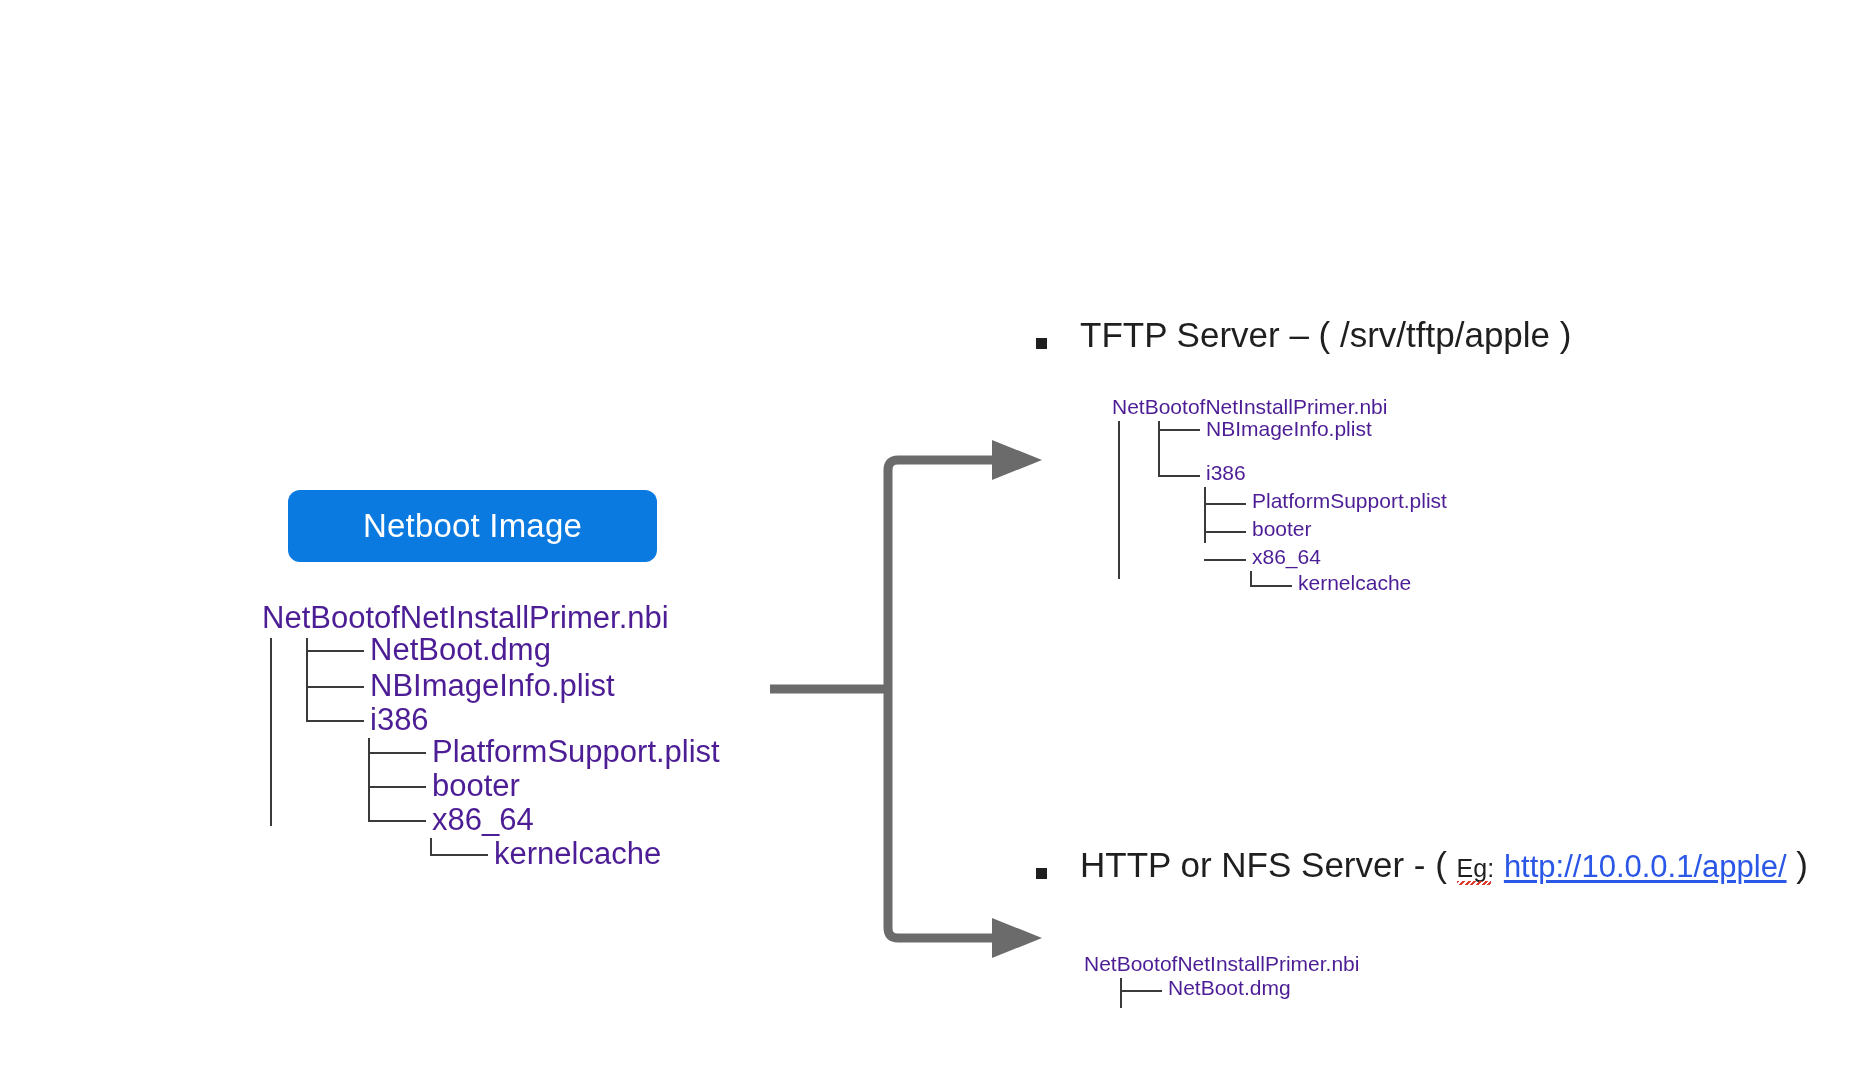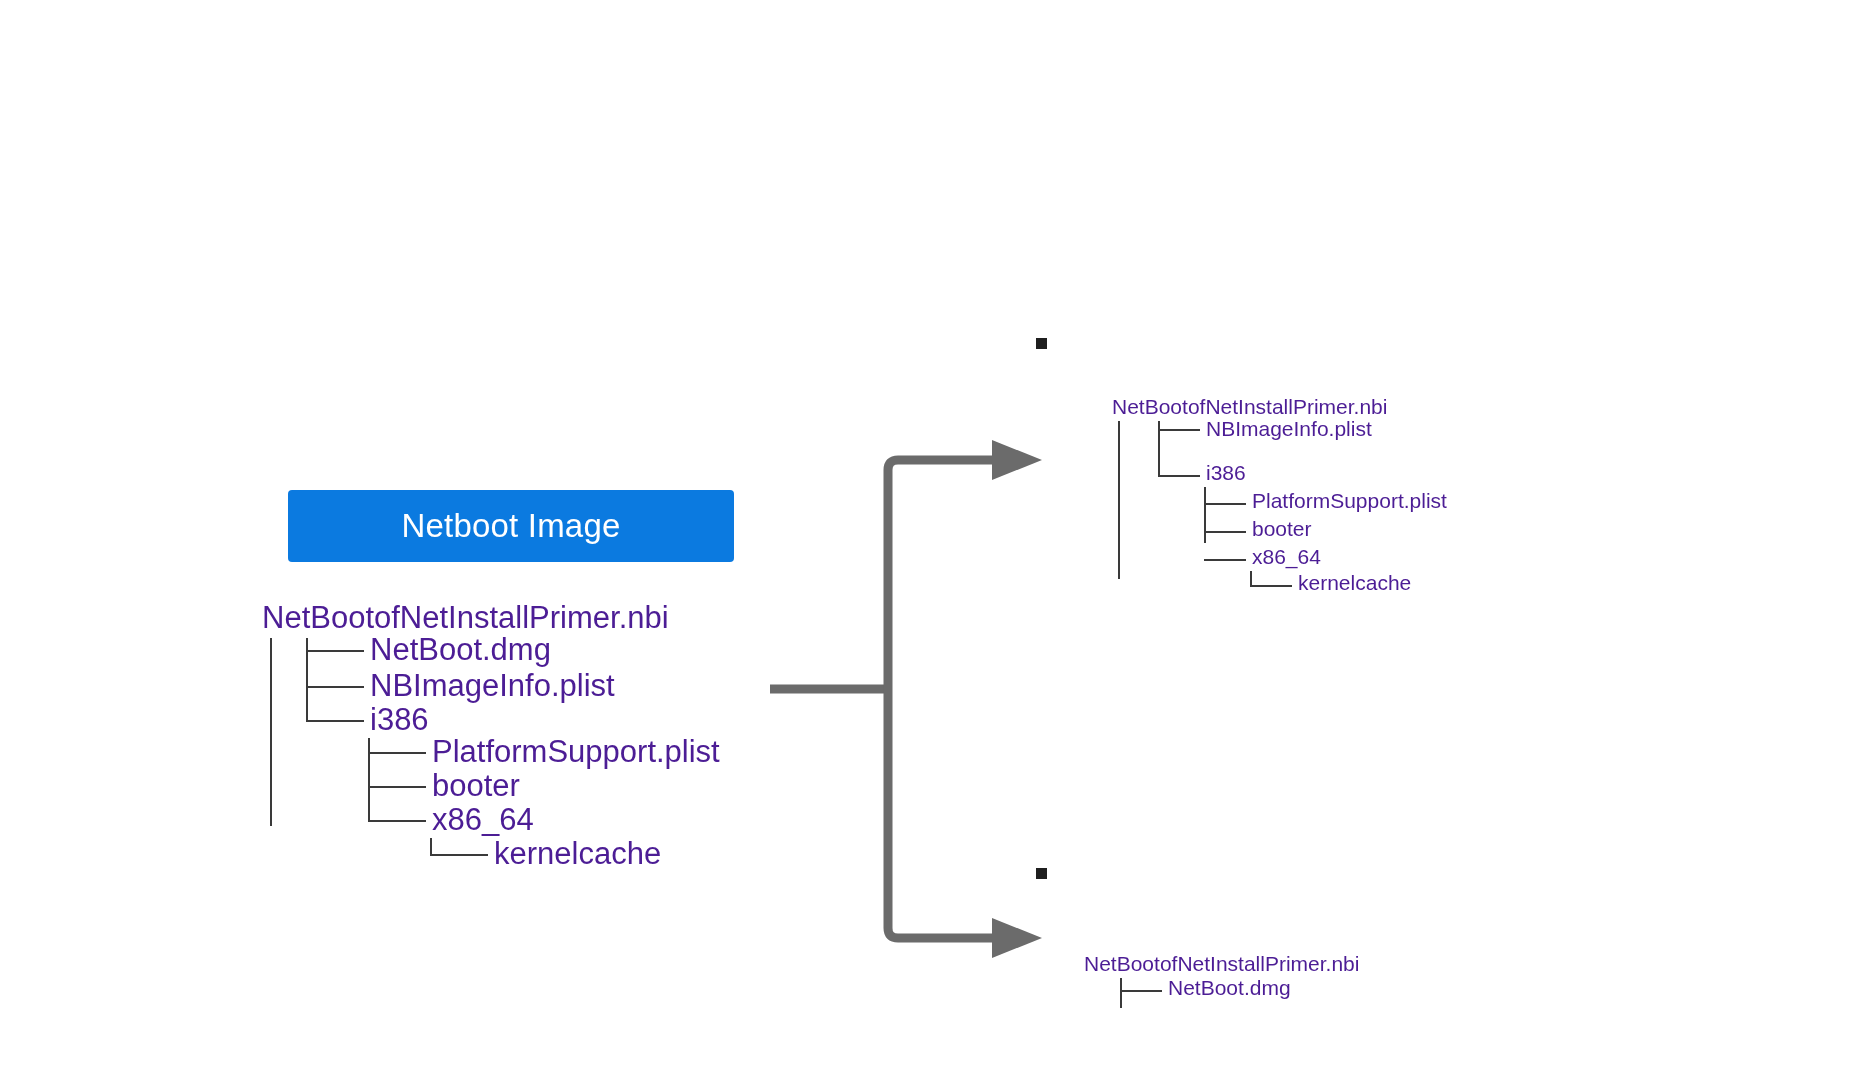--- a/index.html
+++ b/index.html
@@ -17,24 +17,24 @@
     height: 1087px;
     background: #ffffff;
     overflow: hidden;
   }
 
   
   .netboot-box {
     position: absolute;
     left: 288px;
     top: 490px;
-    width: 446px;
+    width: 369px;
     height: 72px;
     background: var(--accent, #0b7ae0);
-    border-radius: 4px;
+    border-radius: 12px;
     display: flex;
     align-items: center;
     justify-content: center;
   }
   .netboot-box .label {
     color: #ffffff;
     font-size: 33px;
     font-weight: 400;
     letter-spacing: 0.2px;
     white-space: nowrap;
@@ -154,20 +154,21 @@
 
       <path d="M 118 259 L 118 498 Q 118 508 128 508 L 225 508" stroke="#6b6b6b" stroke-width="9" fill="none" stroke-linecap="butt"></path>
 
       <polygon points="222,10 272,30 222,50" fill="#6b6b6b"></polygon>
 
       <polygon points="222,488 272,508 222,528" fill="#6b6b6b"></polygon>
     </svg>
   </div>
 
   <div class="bullet-sq" style="left:1036px; top:338px;"></div>
+  <div class="heading" style="left:1080px; top:315px;">TFTP Server – ( /srv/tftp/apple )</div>
 
   <div class="treewrap" style="left:1112px; top:395px; width:420px; height:200px;">
 
     <div class="tnode" style="left:0px; top:0px; font-size:21px;">NetBootofNetInstallPrimer.nbi</div>
 
     <div class="vline" style="left:6px; top:26px; height:158px;"></div>
 
     <div class="vline" style="left:46px; top:26px; height:54px;"></div>
 
     <div class="hline" style="left:46px; top:34px; width:42px;"></div>
@@ -186,20 +187,23 @@
 
     <div class="hline" style="left:92px; top:164px; width:42px;"></div>
     <div class="tnode" style="left:140px; top:150px; font-size:21px;">x86_64</div>
 
     <div class="vline" style="left:138px; top:176px; height:16px;"></div>
     <div class="hline" style="left:138px; top:190px; width:42px;"></div>
     <div class="tnode" style="left:186px; top:176px; font-size:21px;">kernelcache</div>
   </div>
 
   <div class="bullet-sq" style="left:1036px; top:868px;"></div>
+  <div class="heading" style="left:1080px; top:845px;">
+    <span>HTTP or NFS Server -  ( </span><span class="eg-label">Eg:</span><span>&nbsp;</span><a class="url-link" href="#">http://10.0.0.1/apple/</a><span> )</span>
+  </div>
 
   <div class="treewrap" style="left:1084px; top:952px; width:360px; height:80px;">
 
     <div class="tnode" style="left:0px; top:0px; font-size:21px;">NetBootofNetInstallPrimer.nbi</div>
 
     <div class="vline" style="left:36px; top:26px; height:30px;"></div>
     <div class="hline" style="left:36px; top:38px; width:42px;"></div>
     <div class="tnode" style="left:84px; top:24px; font-size:21px;">NetBoot.dmg</div>
   </div>
 

